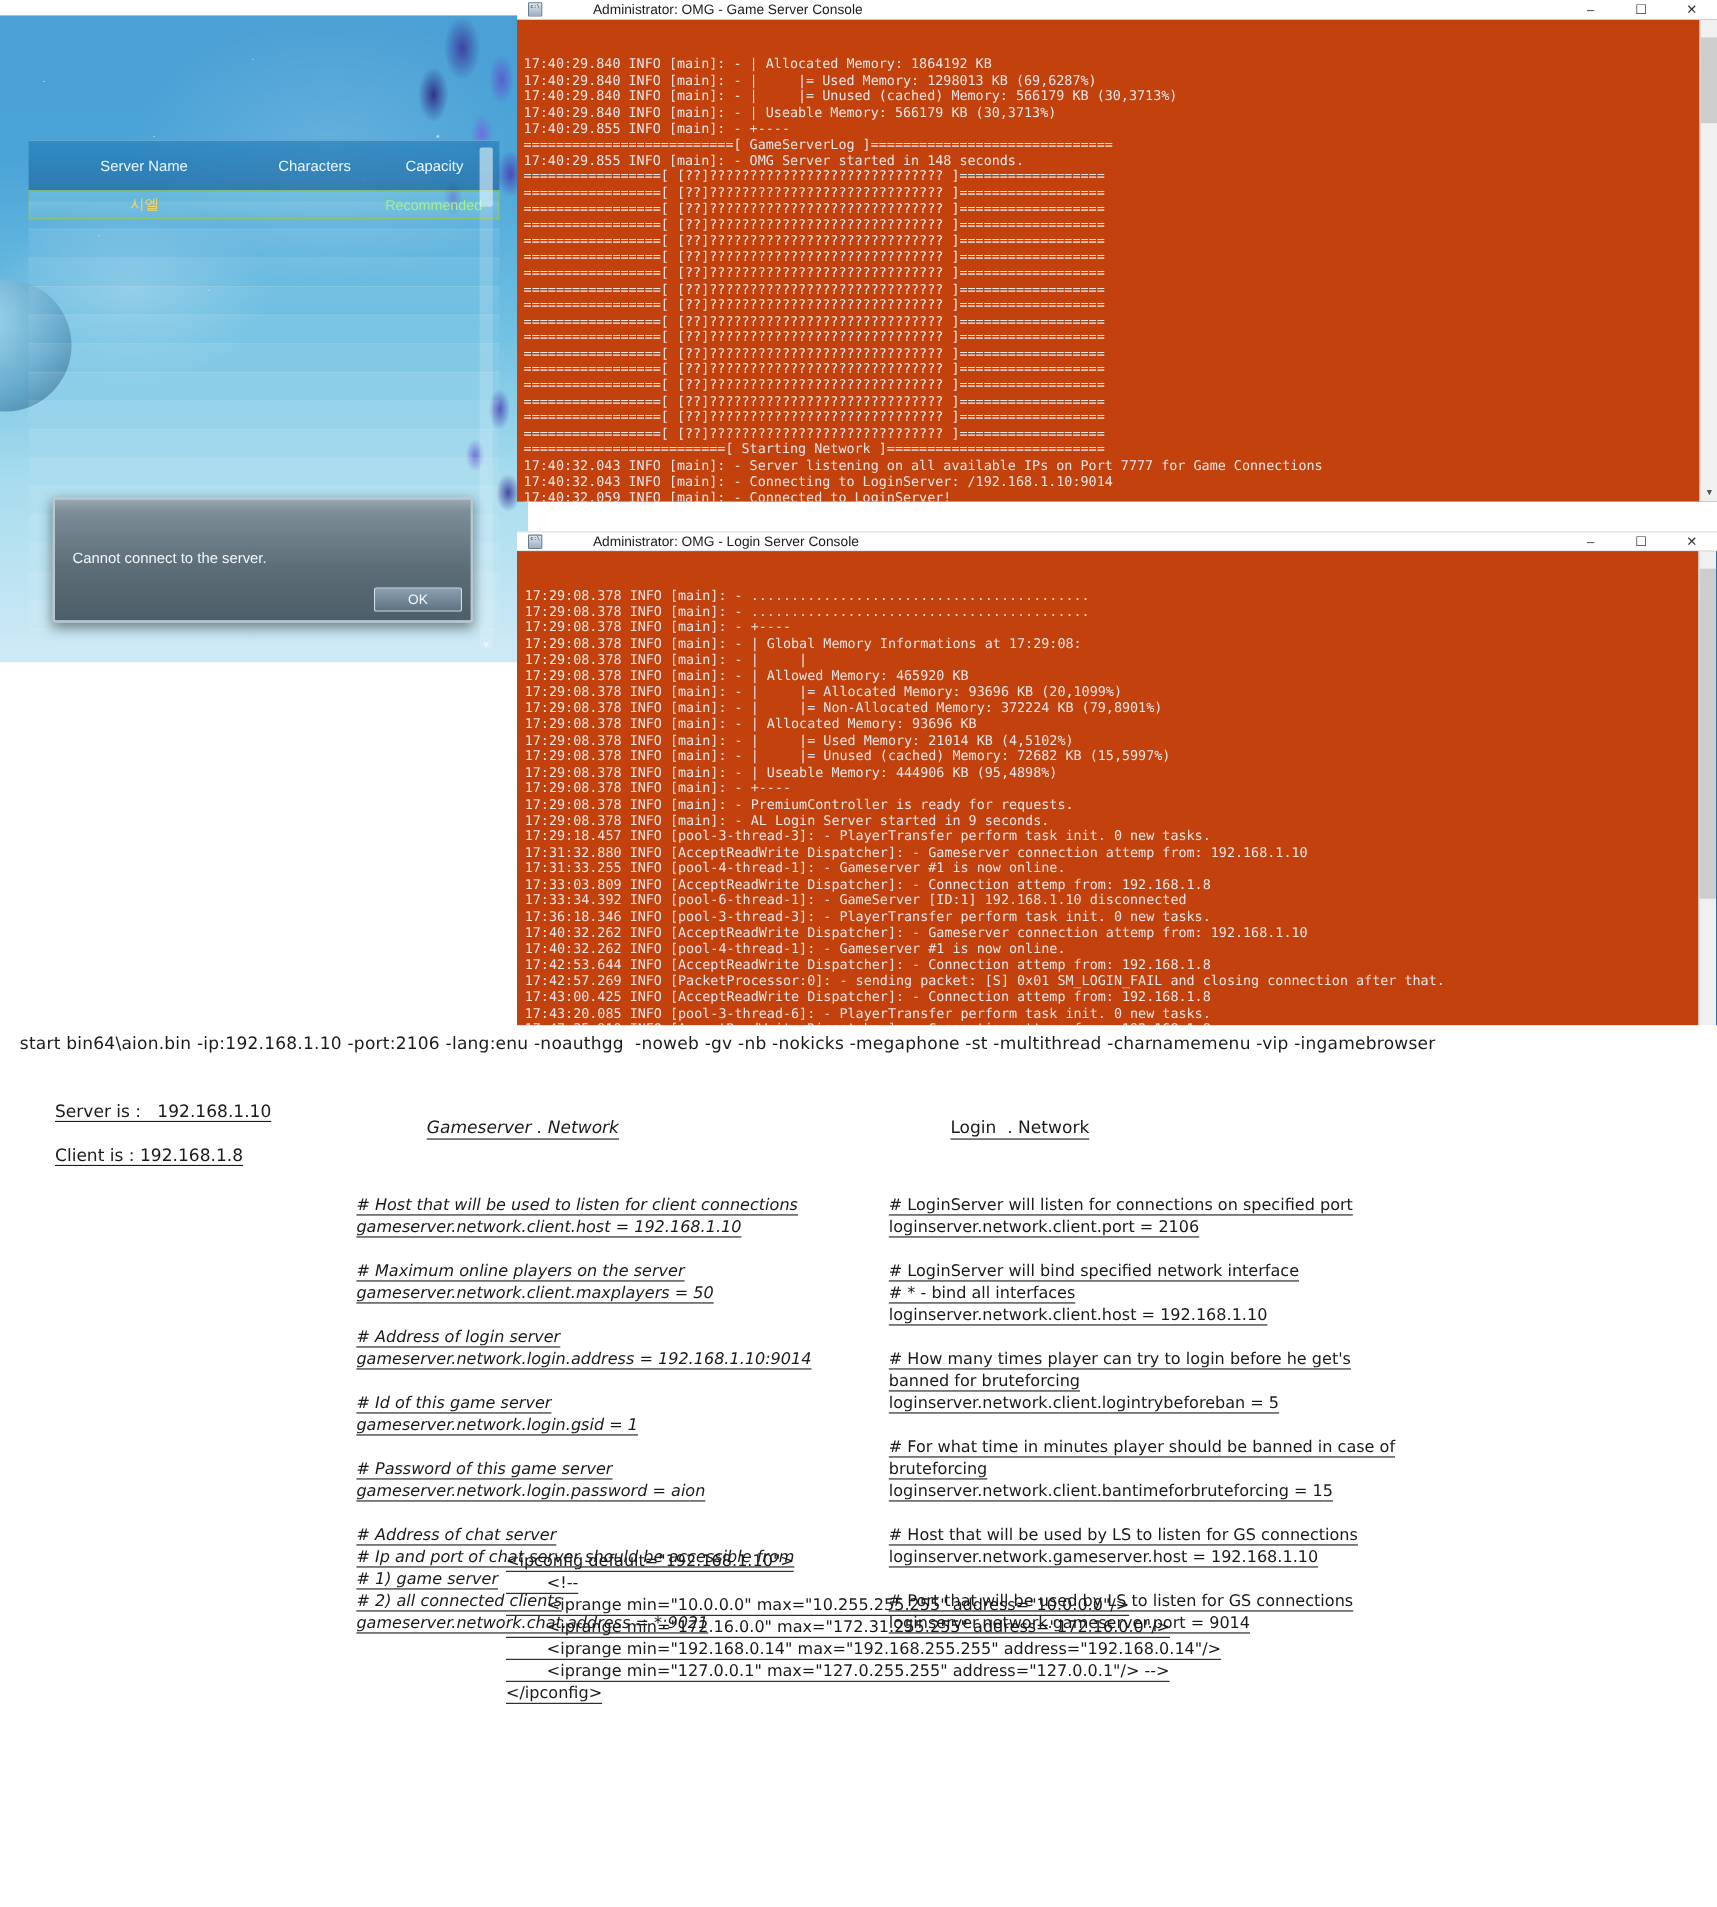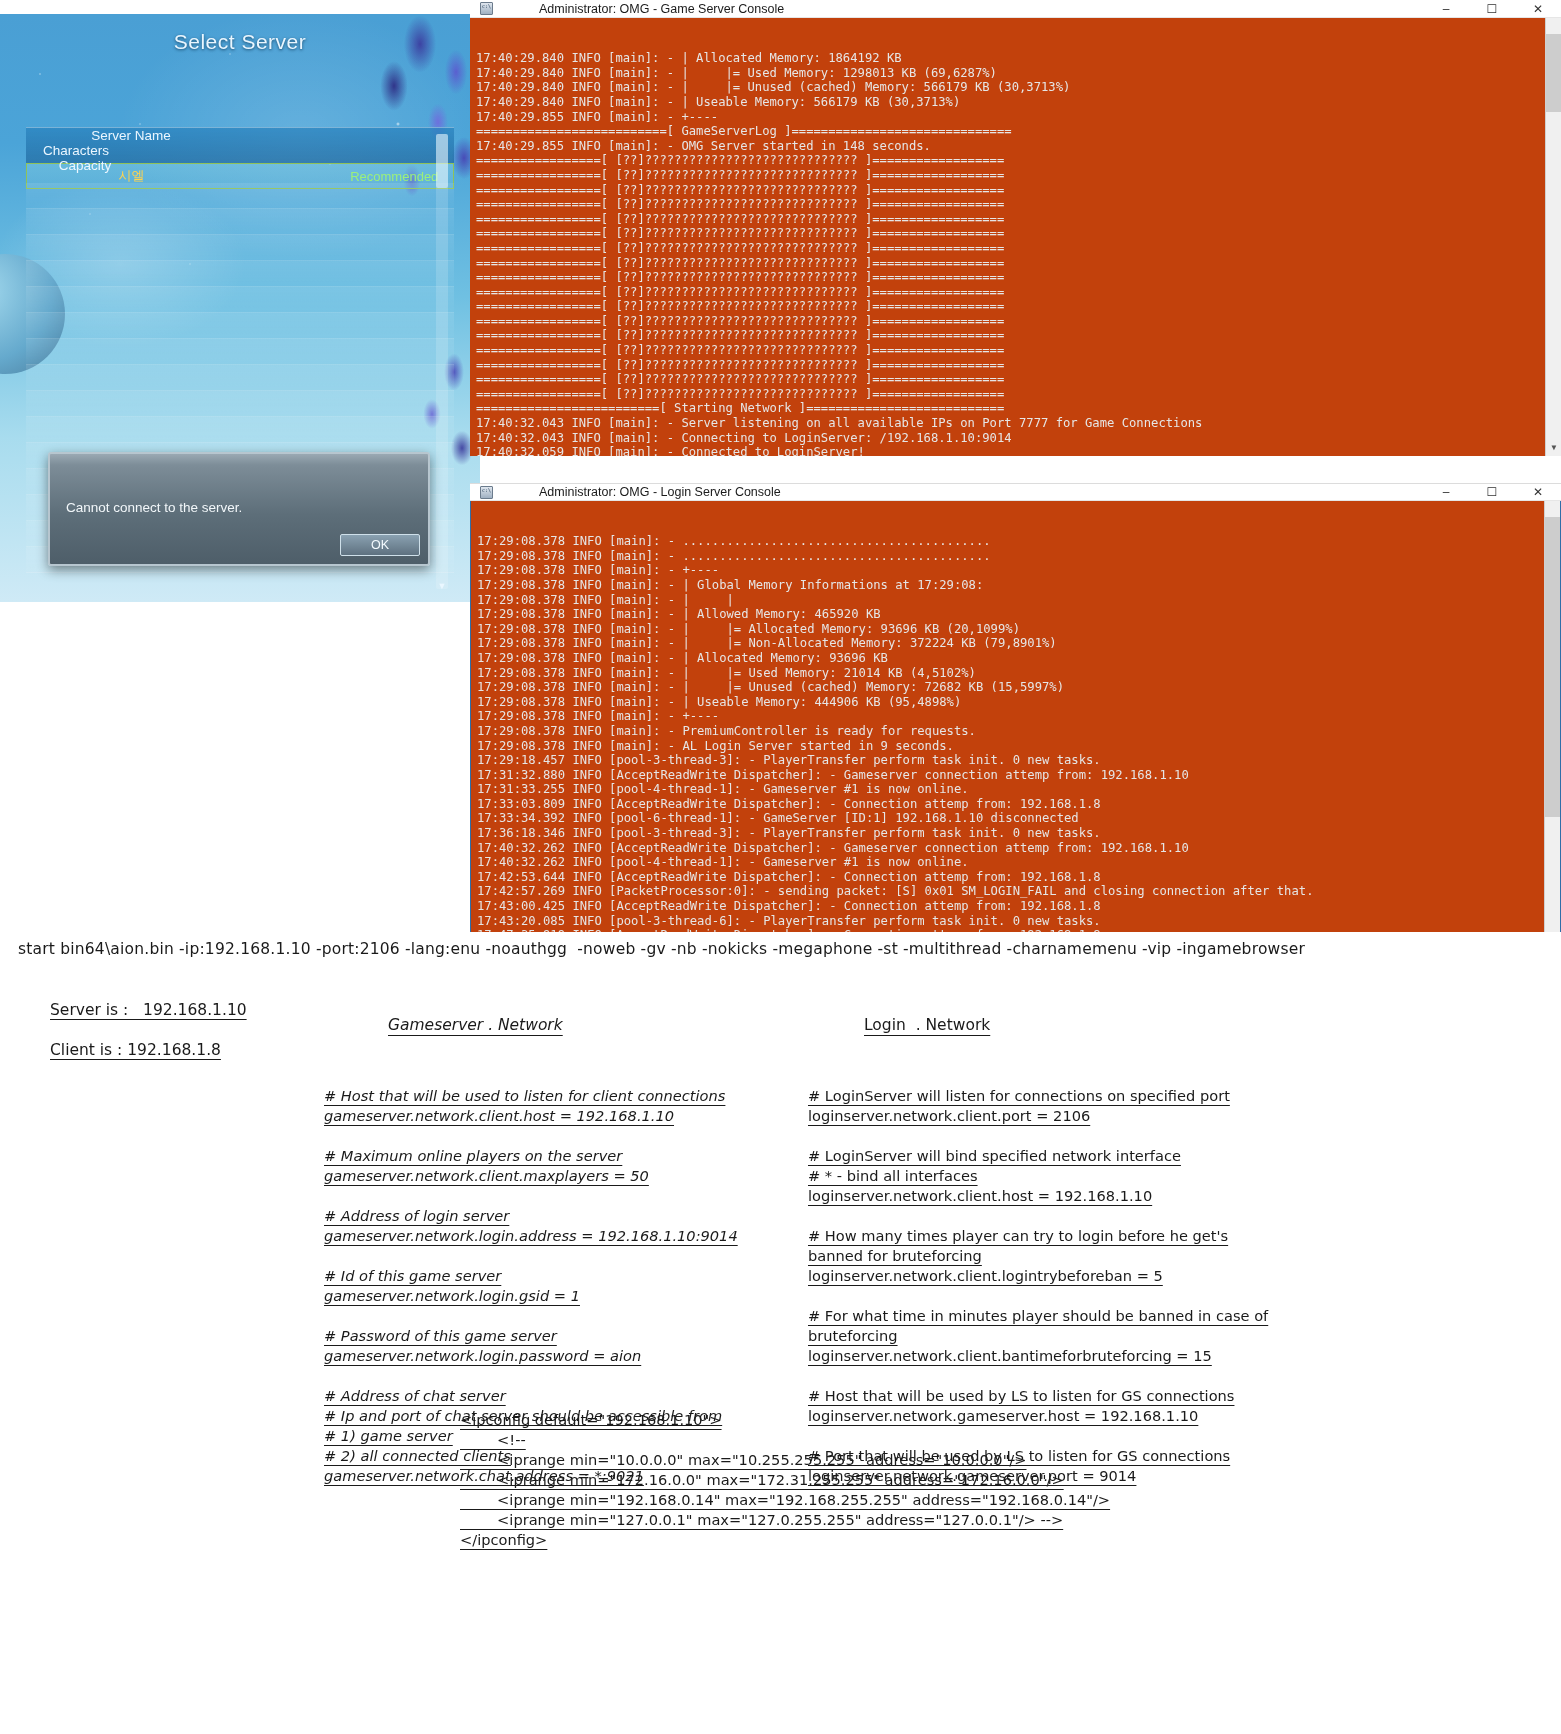--- a/index.html
+++ b/index.html
@@ -59,24 +59,24 @@
   }
   #gc-title{
     position:absolute; left:0; right:0; top:16px; text-align:center;
     font-size:21px; color:#e9f6ff; letter-spacing:.5px;
     text-shadow:0 1px 3px rgba(0,40,70,.75);
   }
   #server-table{
     position:absolute; left:26px; top:113px; width:428px;
   }
   #server-header{
-    display:flex; align-items:flex-start; height:36px;
+    display:flex; align-items:center; height:46px;
     background:linear-gradient(180deg, rgba(40,130,190,.72), rgba(25,95,150,.62));
     border-top:1px solid rgba(200,235,255,.5);
-    color:#eaf6ff; font-size:13.5px;flex-direction:column;
+    color:#eaf6ff; font-size:13.5px;
   }
   #server-header .col-name{ width:210px; text-align:center; }
   #server-header .col-chars{ width:100px; text-align:center; }
   #server-header .col-cap{ width:118px; text-align:center; }
   .server-row{
     display:flex; align-items:center; height:26px;
     background:linear-gradient(180deg, rgba(130,205,225,.45), rgba(105,185,215,.35));
     border:1px solid #8fc25a;
   }
   .server-row .col-name{ width:210px; text-align:center; color:#ffd34d; font-size:13px; }
@@ -199,21 +199,20 @@
 </style>
 </head>
 <body>
 
 <div id="game-client">
   <div class="stars"></div>
   <div class="planet"></div>
   <div class="corner-flora"></div>
   <div class="corner-flora2"></div>
 
-  <div id="gc-title">Select Server</div>
 
   <div id="server-table">
     <div id="server-header">
       <div class="col-name">Server Name</div>
       <div class="col-chars">Characters</div>
       <div class="col-cap">Capacity</div>
     </div>
     <div class="server-row">
       <div class="col-name">시엘</div>
       <div class="col-chars"></div>

